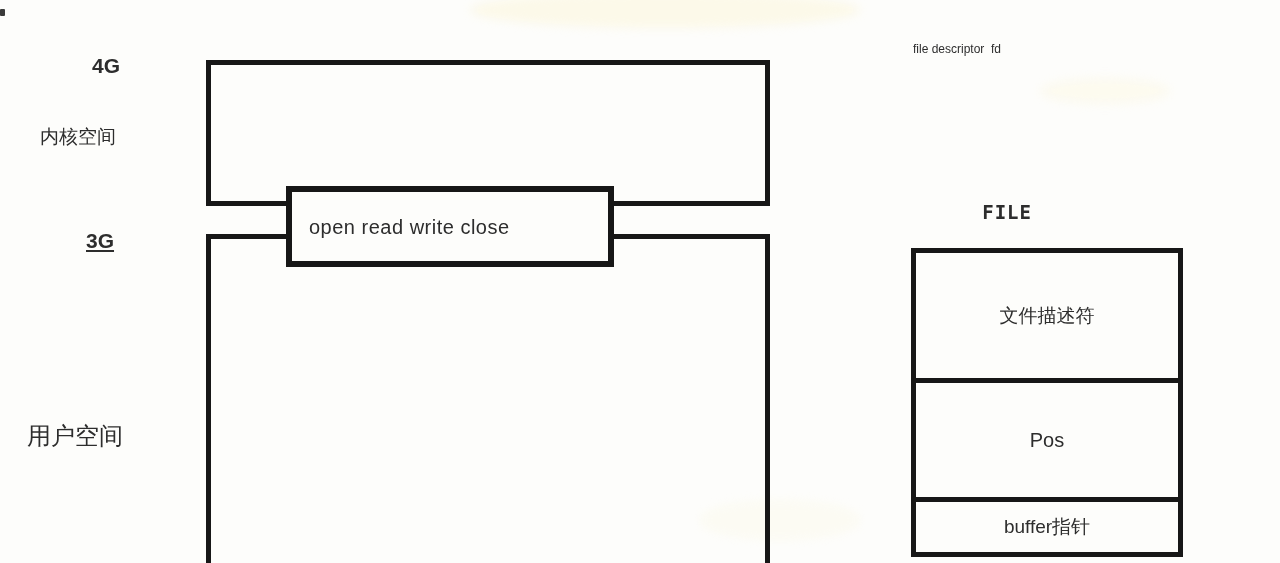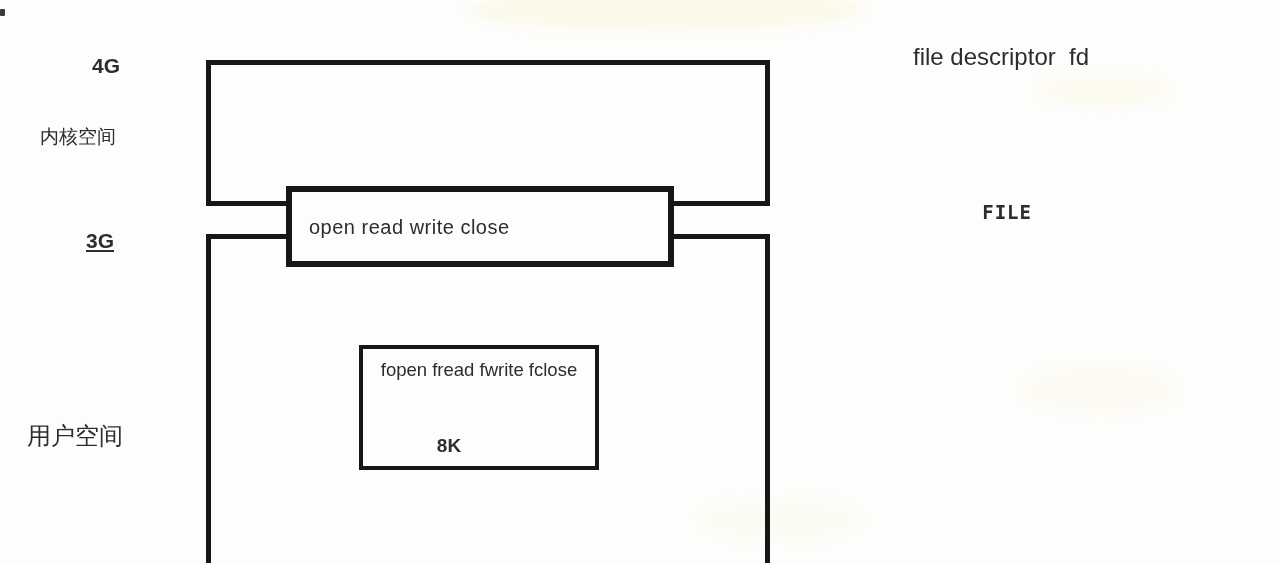--- a/index.html
+++ b/index.html
@@ -35,21 +35,21 @@
   }
   
   .lbl-4g      { left: 92;  left: 92px;  top: 54px;  font-size: 21px; font-weight: 600; }
   .lbl-kernel  { left: 40px;  top: 126px; font-size: 19px; }
   .lbl-3g      { left: 86px;  top: 229px; font-size: 21px; font-weight: 600; text-decoration: underline; }
   .lbl-user    { left: 27px;  top: 422px; font-size: 24px; }
   
   .kernel-box  { left: 206px; top: 60px;  width: 564px; height: 146px; }
   .user-box    { left: 206px; top: 234px; width: 564px; height: 340px; } 
   .syscall-box {
-    left: 286px; top: 186px; width: 388px; height: 81px;
+    left: 286px; top: 186px; width: 328px; height: 81px;
     border-width: 6px;
     background: var(--bg);
     z-index: 2;
     display: flex; align-items: center;
     padding-left: 17px; padding-top: 2px;
   }
   .syscall-text { font-size: 20px; letter-spacing: 0.5px; }
   .stdio-box {
     left: 359px; top: 345px; width: 240px; height: 125px;
     border-width: 4px;
@@ -59,21 +59,21 @@
   .stdio-text {
     position: absolute; left: 0; right: 0; top: 10px;
     text-align: center; font-size: 18.5px; letter-spacing: 0px;
     white-space: nowrap;
   }
   .stdio-8k {
     position: absolute; left: 0; width: 172px; bottom: 9px;
     text-align: center; font-size: 19px; font-weight: 600;
   }
   
-  .fd-label   { left: 913px; top: 43px; font-size: 24px; white-space: pre; }
+  .fd-label   { left: 913px; top: 43px; font-size: 12px; white-space: pre; }
   .file-title {
     left: 956px; top: 202px; width: 76px; text-align: right;
     font-family: "DejaVu Sans Mono", "Liberation Mono", monospace;
     font-size: 19px; font-weight: 700; letter-spacing: 1px;
   }
   .file-box {
     left: 911px; top: 248px; width: 272px; height: 309px;
     display: flex; flex-direction: column;
     background: var(--bg);
   }
@@ -111,22 +111,23 @@
   <div class="lbl lbl-3g">3G</div>
   <div class="lbl lbl-user">用户空间</div>
 
   <div class="box kernel-box"></div>
   <div class="box user-box"></div>
 
   <div class="box syscall-box">
     <span class="syscall-text">open read write close</span>
   </div>
 
-  <div class="box stdio-box">
-    <div class="stdio-text">fopen fread fwrite fclose</div>
-    <div class="stdio-8k">8K</div>
-  </div>
 
   <div class="lbl fd-label">file descriptor  fd</div>
   <div class="lbl file-title">FILE</div>
 
+  <div class="box file-box">
+    <div class="file-cell cell-fd">文件描述符</div>
+    <div class="file-cell cell-pos">Pos</div>
+    <div class="file-cell cell-buffer">buffer指针</div>
+  </div>
 
 </div>
 
 </body></html>

